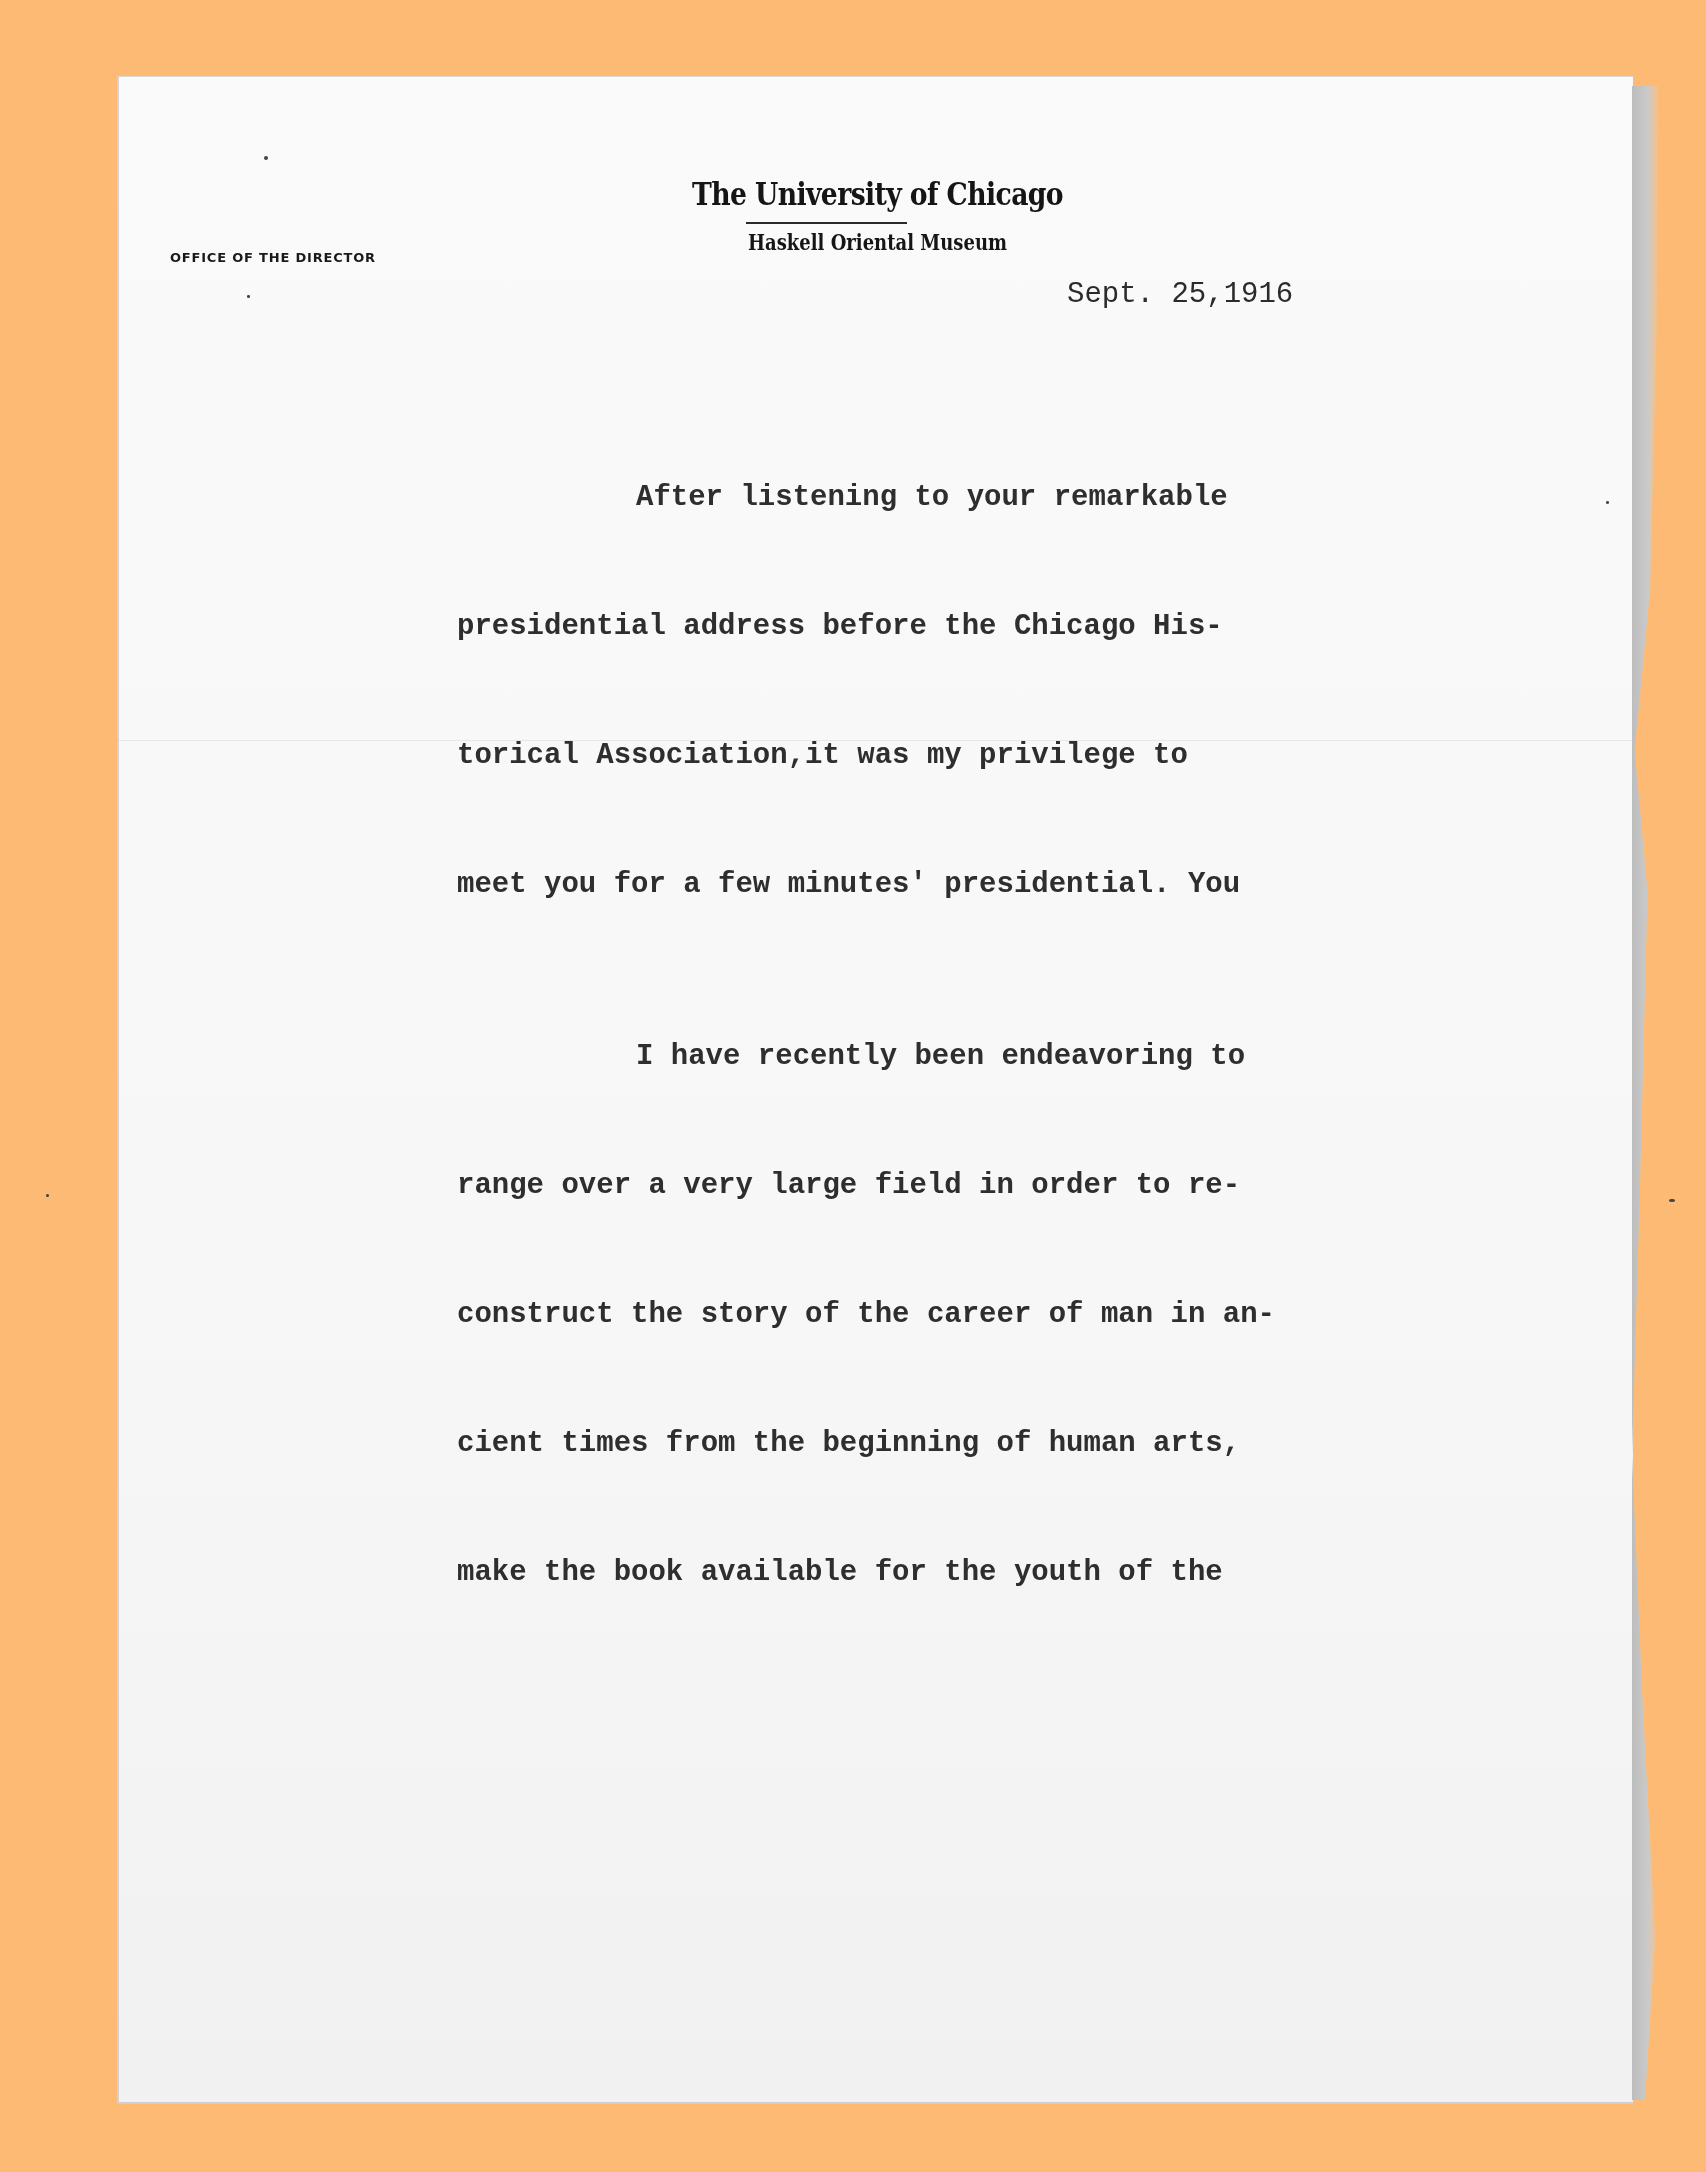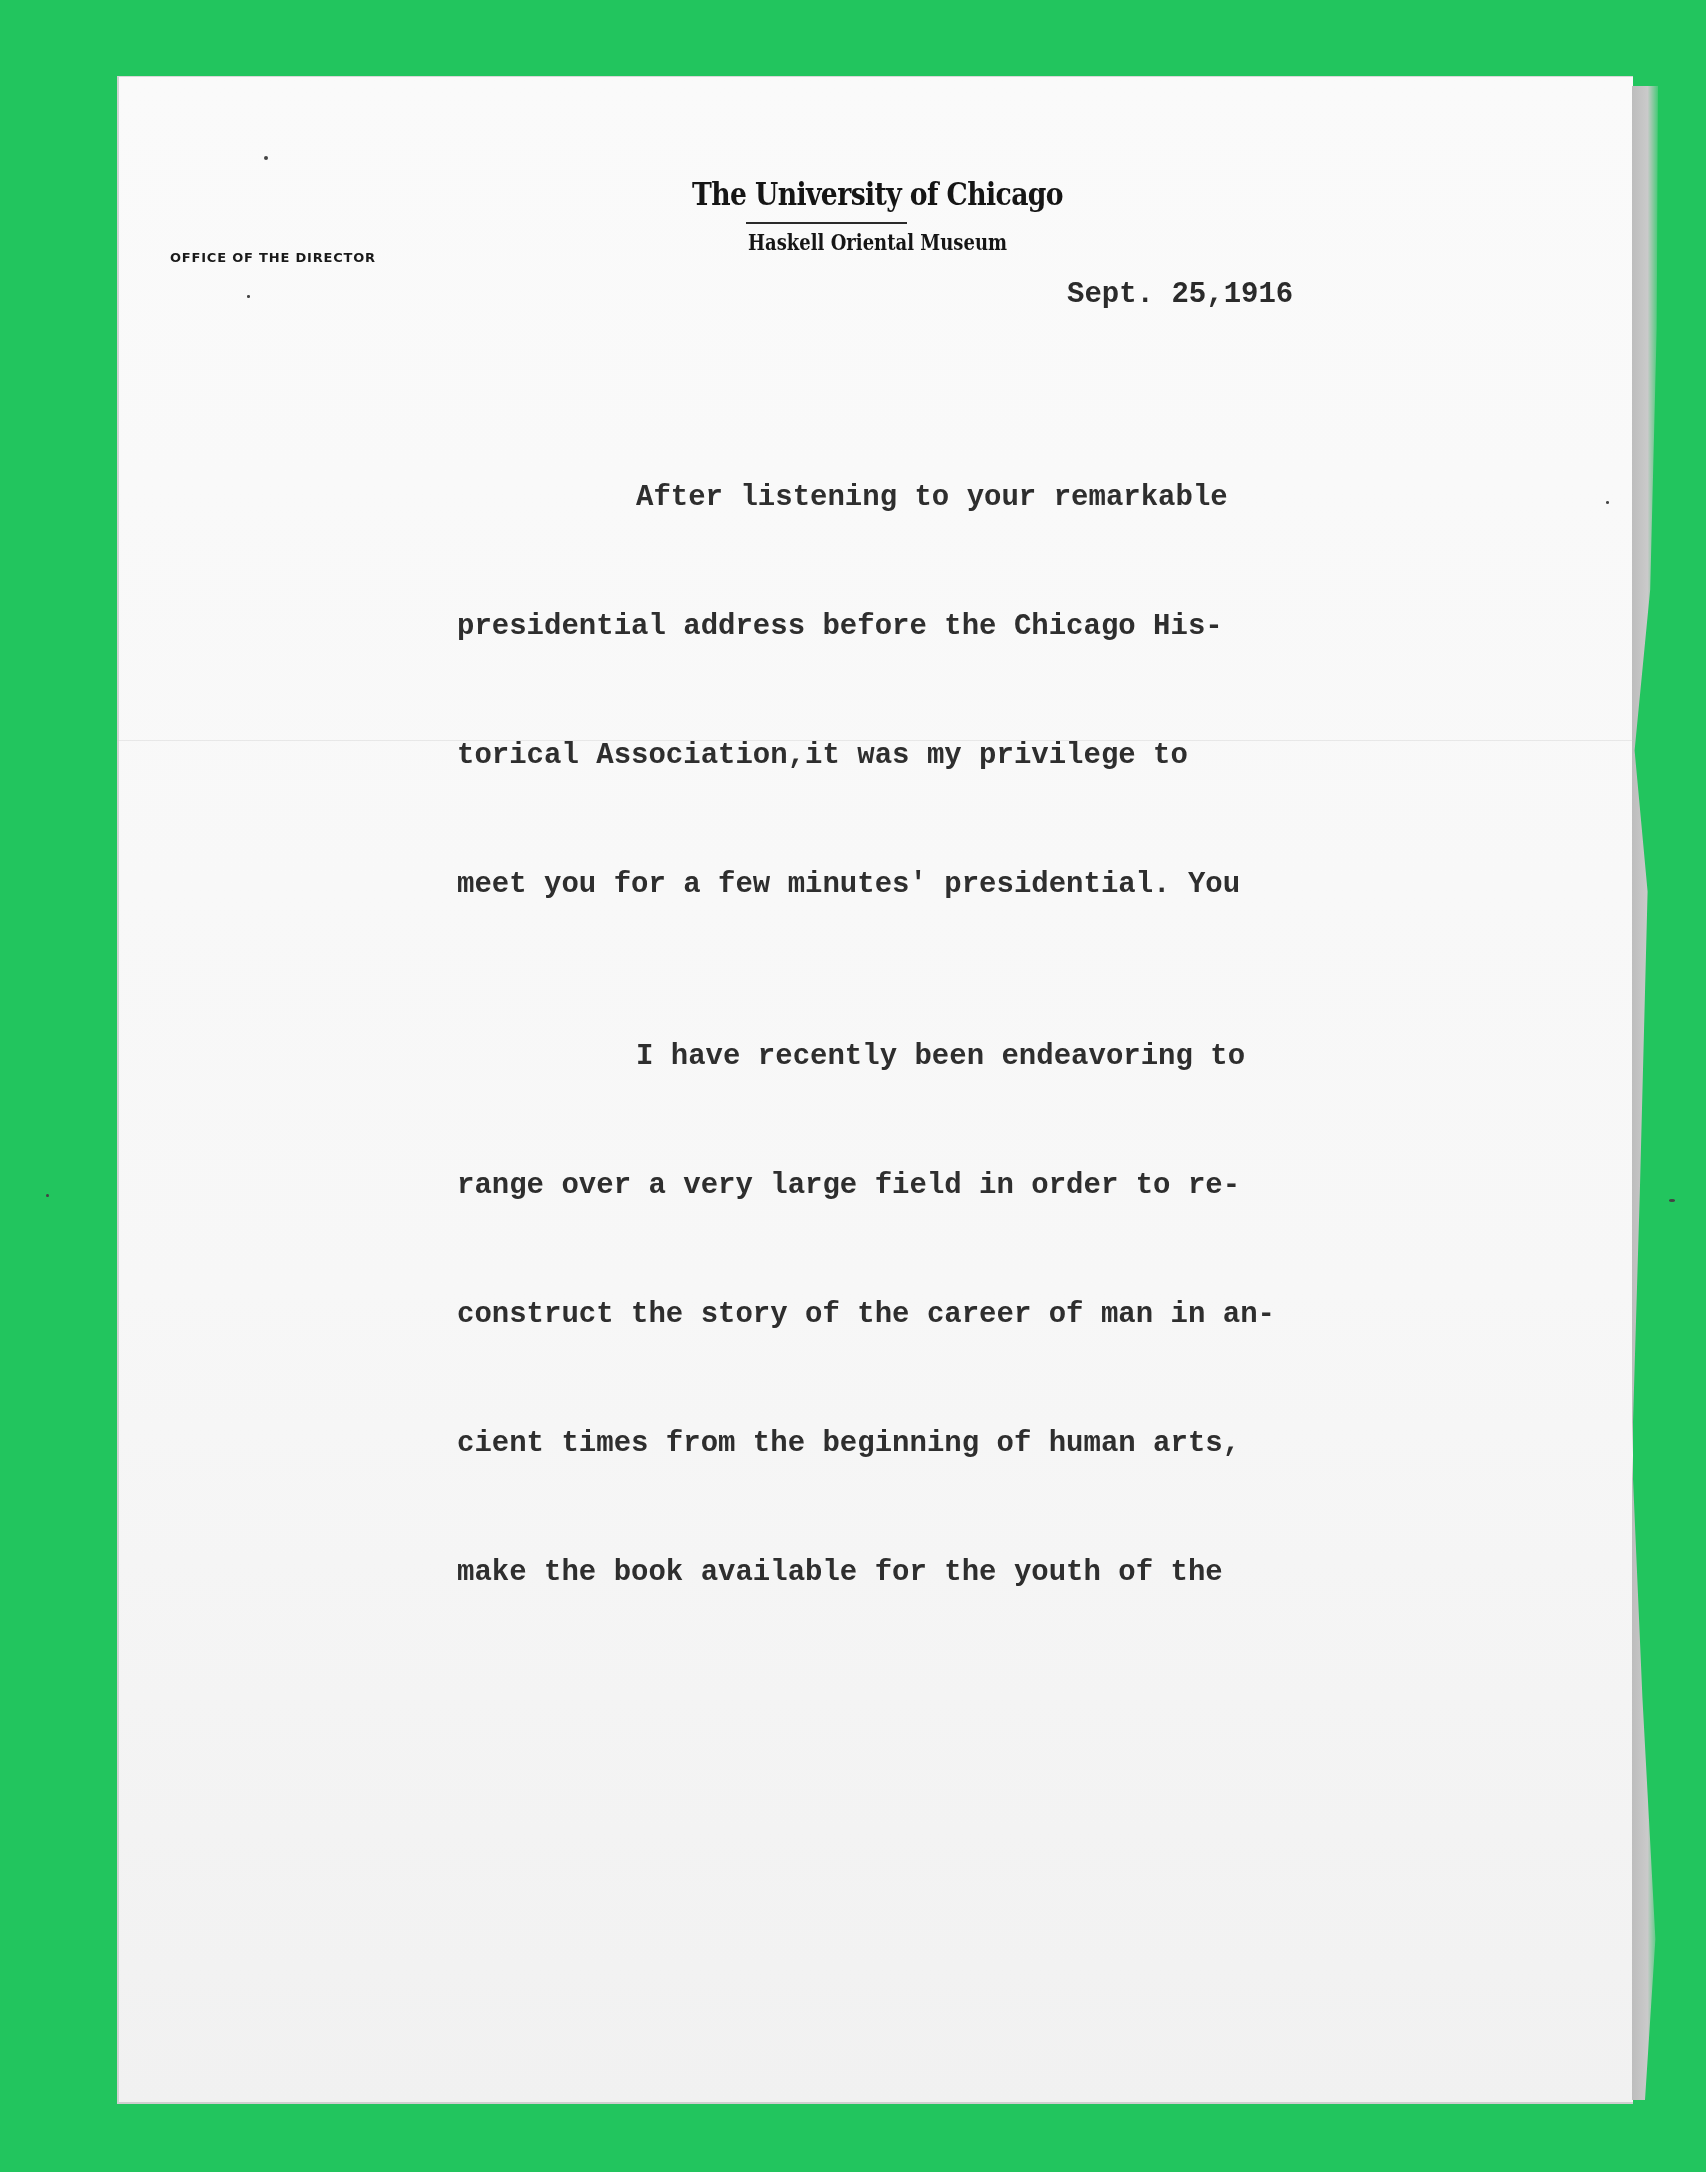--- a/index.html
+++ b/index.html
@@ -7,21 +7,21 @@
     padding: 0;
     width: 1707px;
     height: 2172px;
     background: #fbfbfb;
     overflow: hidden;
   }
   .canvas {
     position: relative;
     width: 1707px;
     height: 2172px;
-    background: #22c55e;
+    background: #fdba74;
   }
   .paper {
     position: absolute;
     left: 117px;
     top: 76px;
     width: 1516px;
     height: 2028px;
     background: linear-gradient(180deg, #fafafa 0%, #f7f7f7 60%, #f1f1f1 100%);
     border-top: 1.4px solid #d8d8d8;
     border-left: 2px solid #d2d2d2;
@@ -90,21 +90,21 @@
     font-weight: bold;
     font-size: 13px;
     letter-spacing: 0.8px;
     color: #1a1a1a;
   }
   .date {
     position: absolute;
     left: 1067px;
     top: 278px;
     font-family: "Liberation Mono", monospace;
-    font-weight: bold;
+    font-weight: normal;
     font-size: 29px;
     color: #2b2b2b;
     white-space: pre;
   }
   .body {
     position: absolute;
     left: 457px;
     top: 347px;
     font-family: "Liberation Mono", monospace;
     font-weight: bold;

